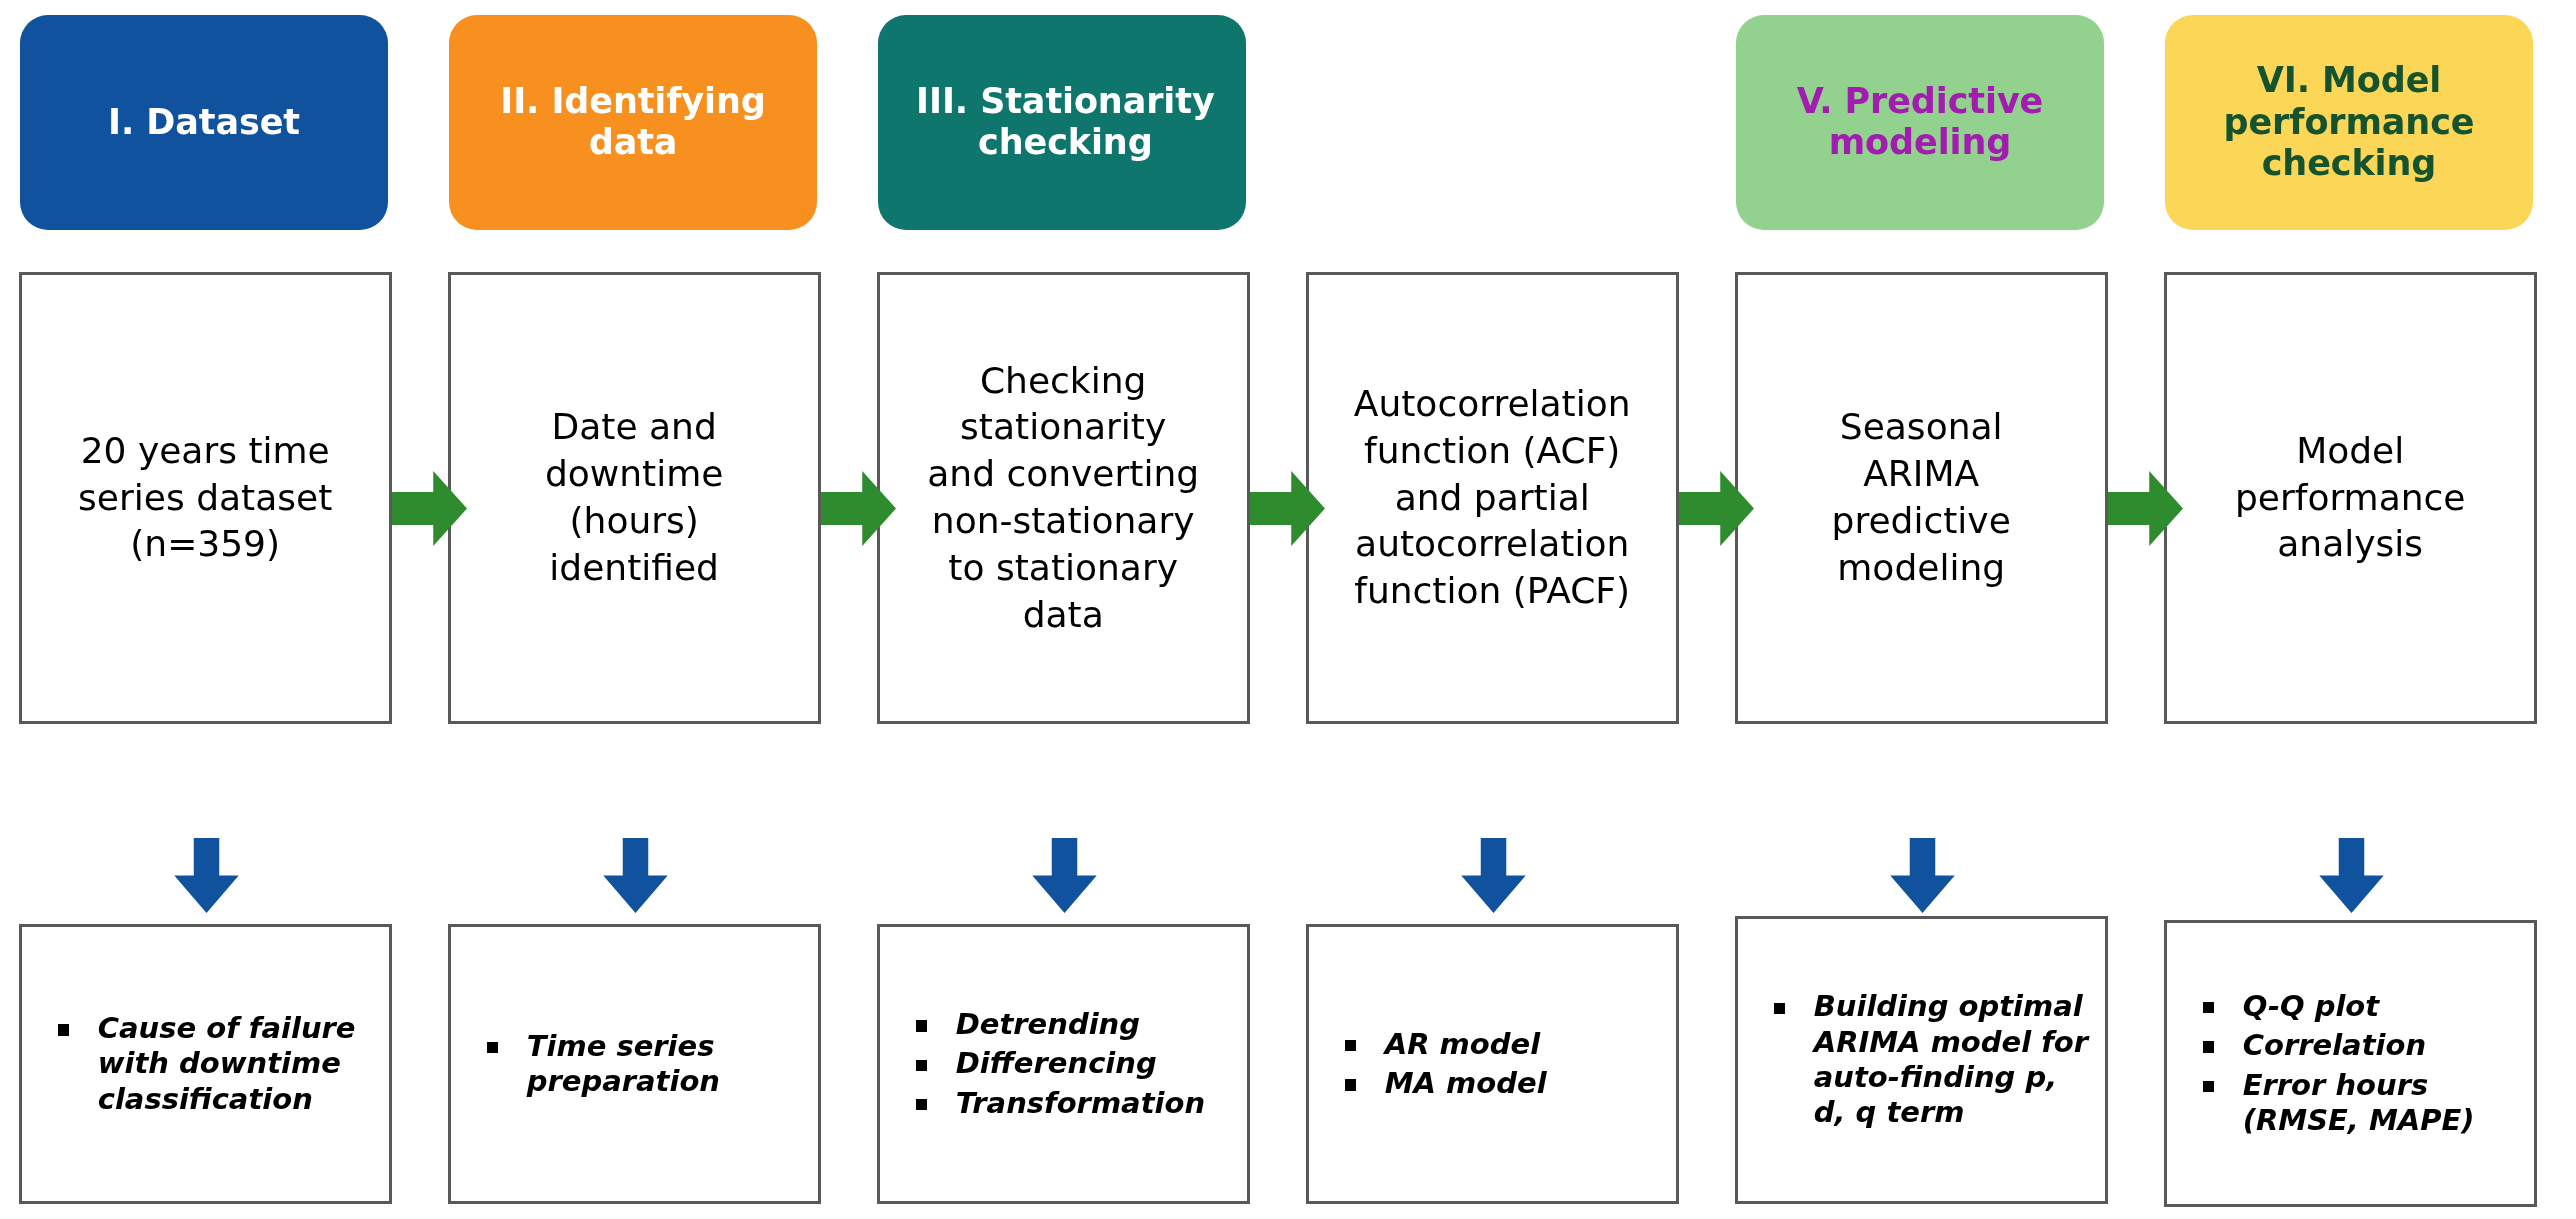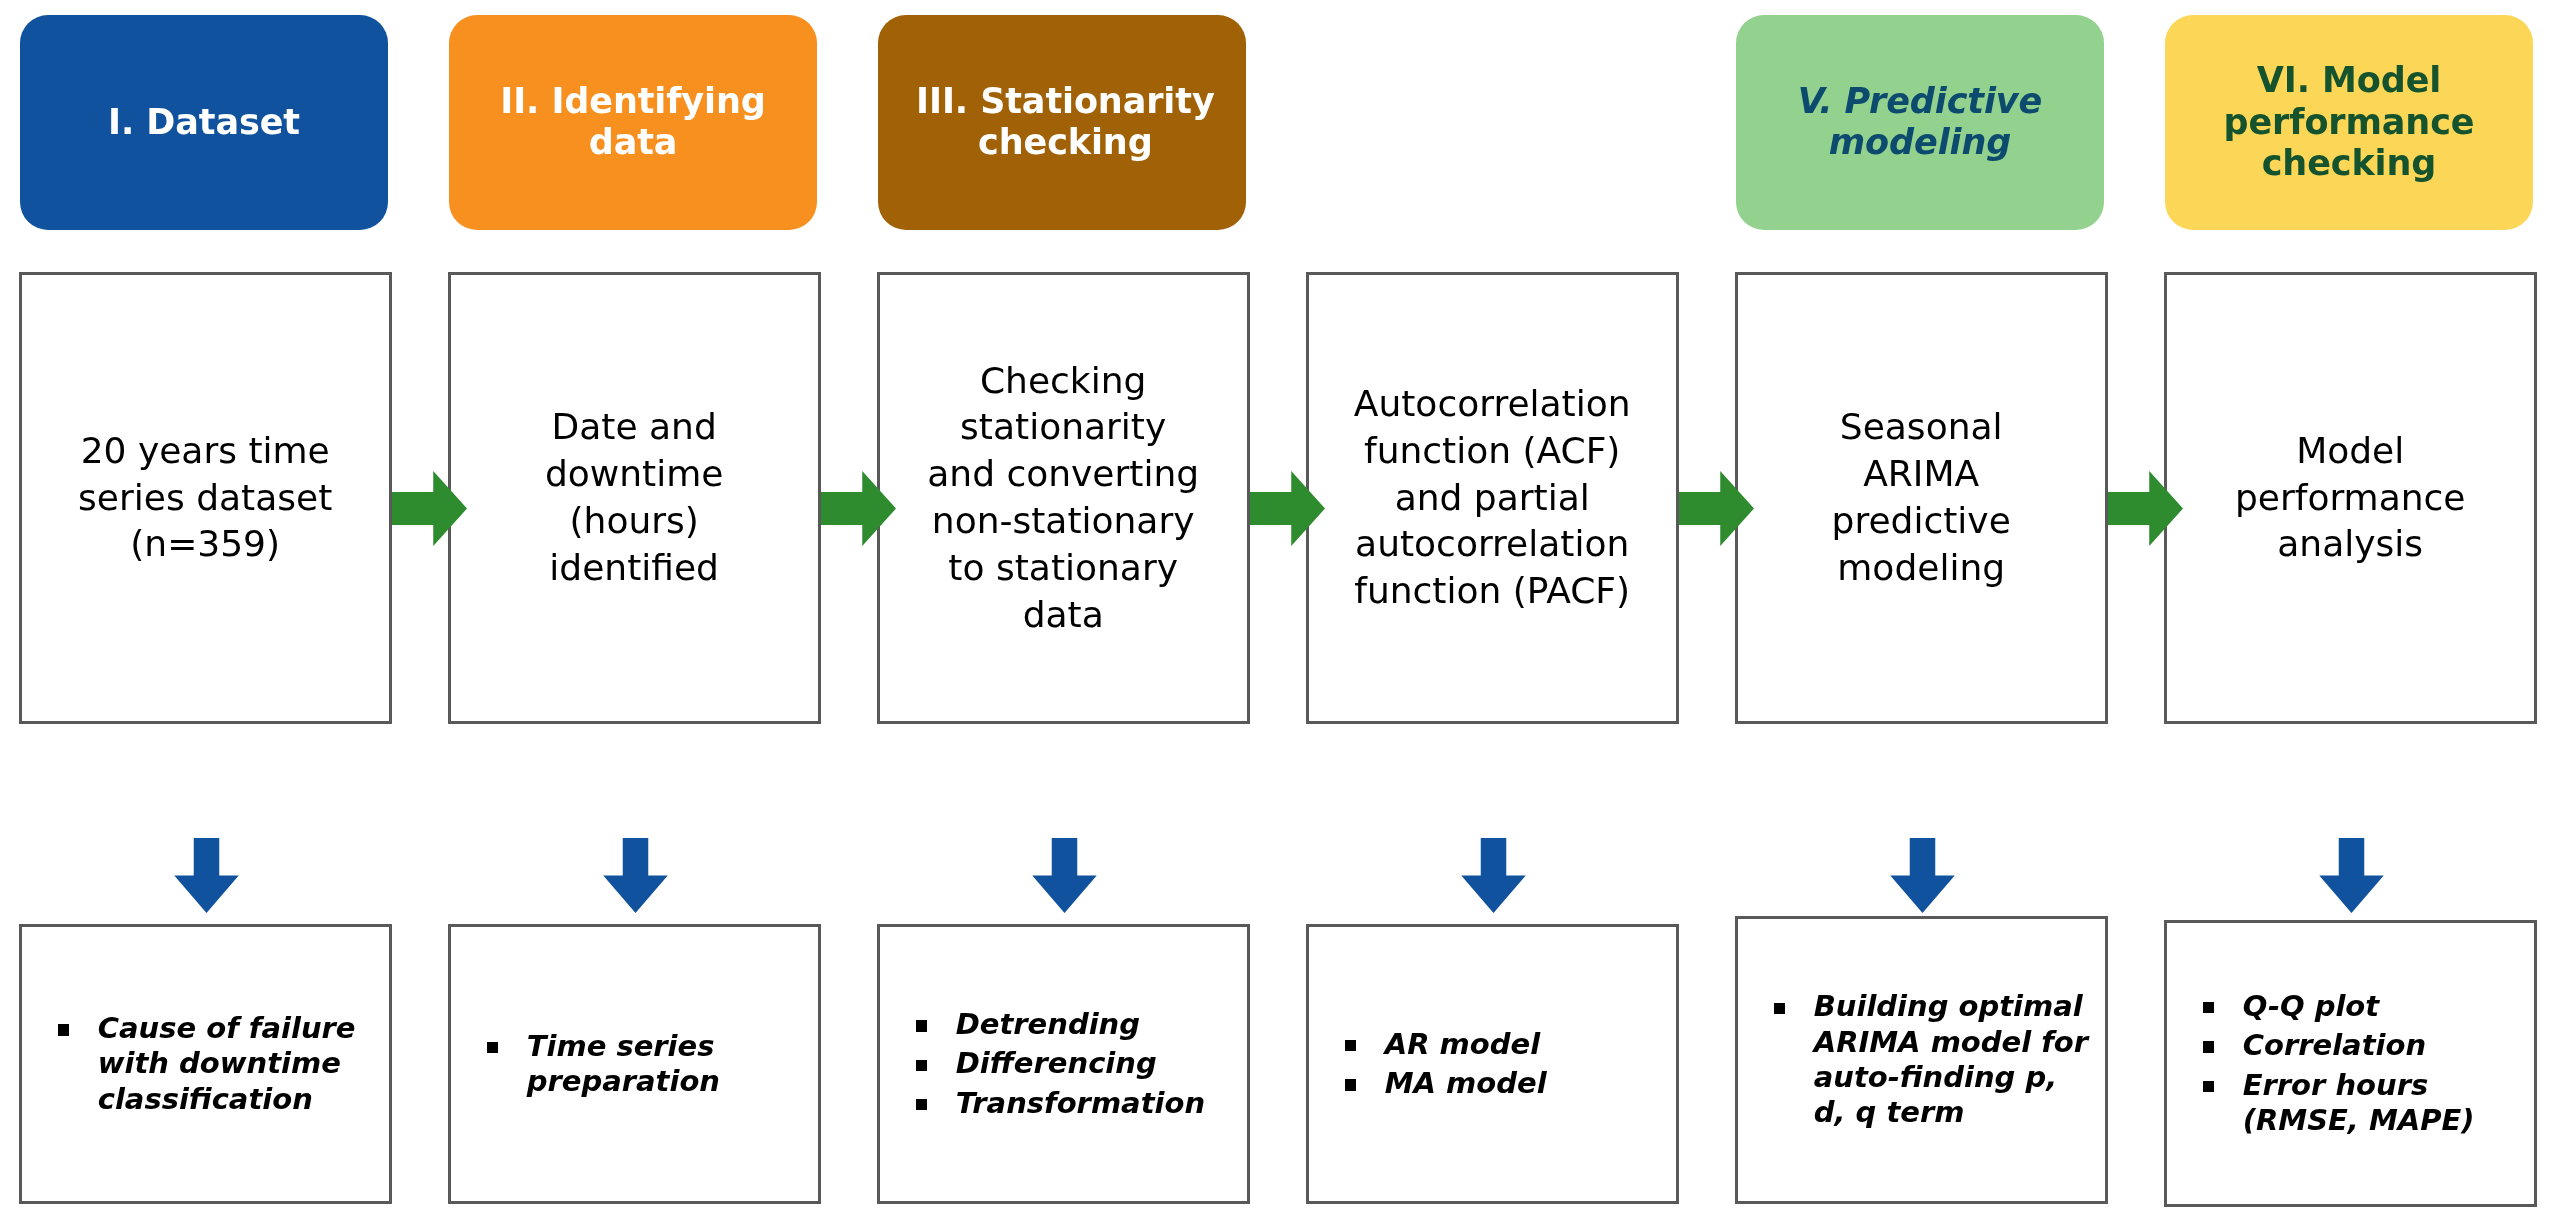--- a/index.html
+++ b/index.html
@@ -193,21 +193,21 @@
         <div class="bullet-box" style="border-color: rgb(89, 89, 89);">
           <ul class="bullet-list">
             <li class="bullet-item"><span class="bullet-marker"></span><span>Time series preparation</span></li>
           </ul>
         </div>
         <div class="arrow-right"><svg viewBox="0 0 100 100" width="75" height="85" aria-hidden="true">
             <polygon points="0,28 55,28 55,0 100,50 55,100 55,72 0,72" fill="#2E8B2E"></polygon>
           </svg></div>
       </div>
       <div class="column col-3">
-        <div class="stage-header" style="background: #a16207; padding-left: 24px;">
+        <div class="stage-header" style="background: #0f766e; padding-left: 24px;">
           <div class="stage-header-label" style="color: rgb(255, 255, 255);">III. Stationarity
 checking</div>
         </div>
         <div class="desc-box" style="border-color: rgb(89, 89, 89);">
           <div class="desc-text">Checking
 stationarity
 and converting
 non-stationary
 to stationary
 data</div>
@@ -242,21 +242,21 @@
             <li class="bullet-item"><span class="bullet-marker"></span><span>AR model</span></li>
             <li class="bullet-item"><span class="bullet-marker"></span><span>MA model</span></li>
           </ul>
         </div>
         <div class="arrow-right"><svg viewBox="0 0 100 100" width="75" height="85" aria-hidden="true">
             <polygon points="0,28 55,28 55,0 100,50 55,100 55,72 0,72" fill="#2E8B2E"></polygon>
           </svg></div>
       </div>
       <div class="column col-5">
         <div class="stage-header" style="background: rgb(146, 209, 142);">
-          <div class="stage-header-label" style="color: #0c4a6e; font-style: italic;">V. Predictive
+          <div class="stage-header-label" style="color: #a21caf;">V. Predictive
 modeling</div>
         </div>
         <div class="desc-box" style="border-color: rgb(89, 89, 89);">
           <div class="desc-text">Seasonal
 ARIMA
 predictive
 modeling</div>
         </div>
         <div class="arrow-down"><svg viewBox="0 0 100 100" width="75" height="75" aria-hidden="true">
             <polygon points="33,0 67,0 67,50 93,50 50,100 7,50 33,50" fill="#10529E"></polygon>

